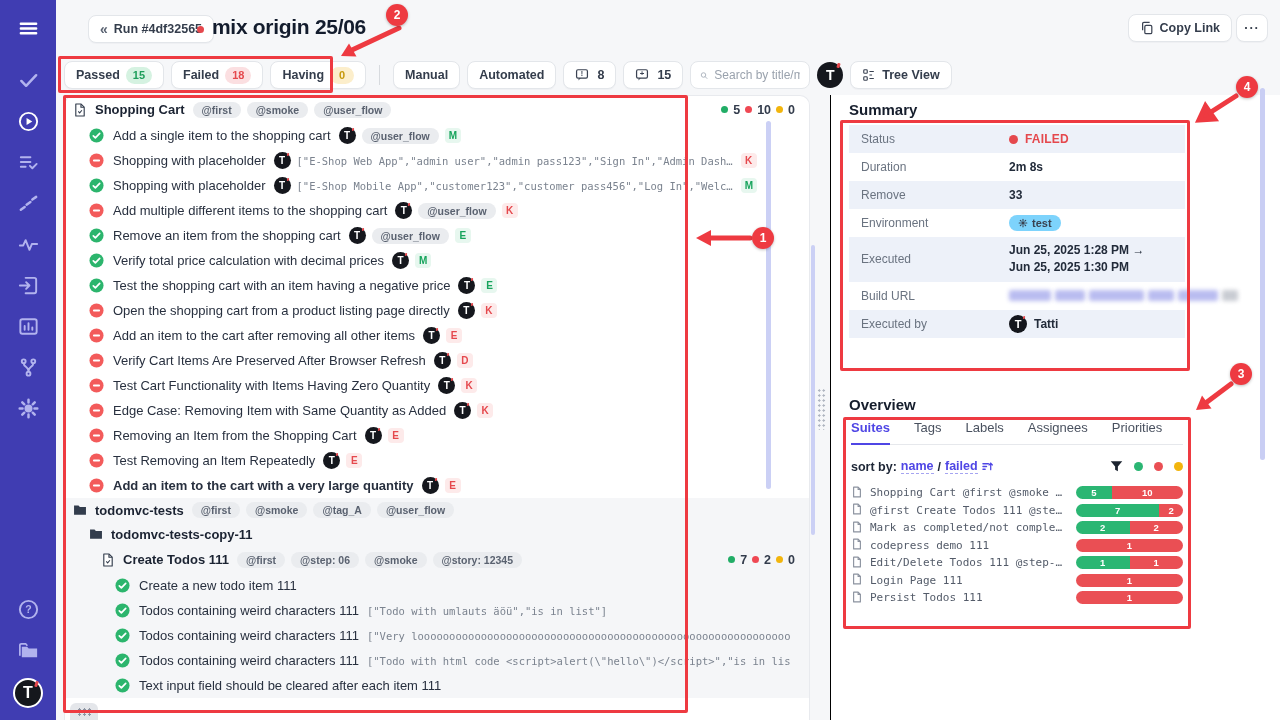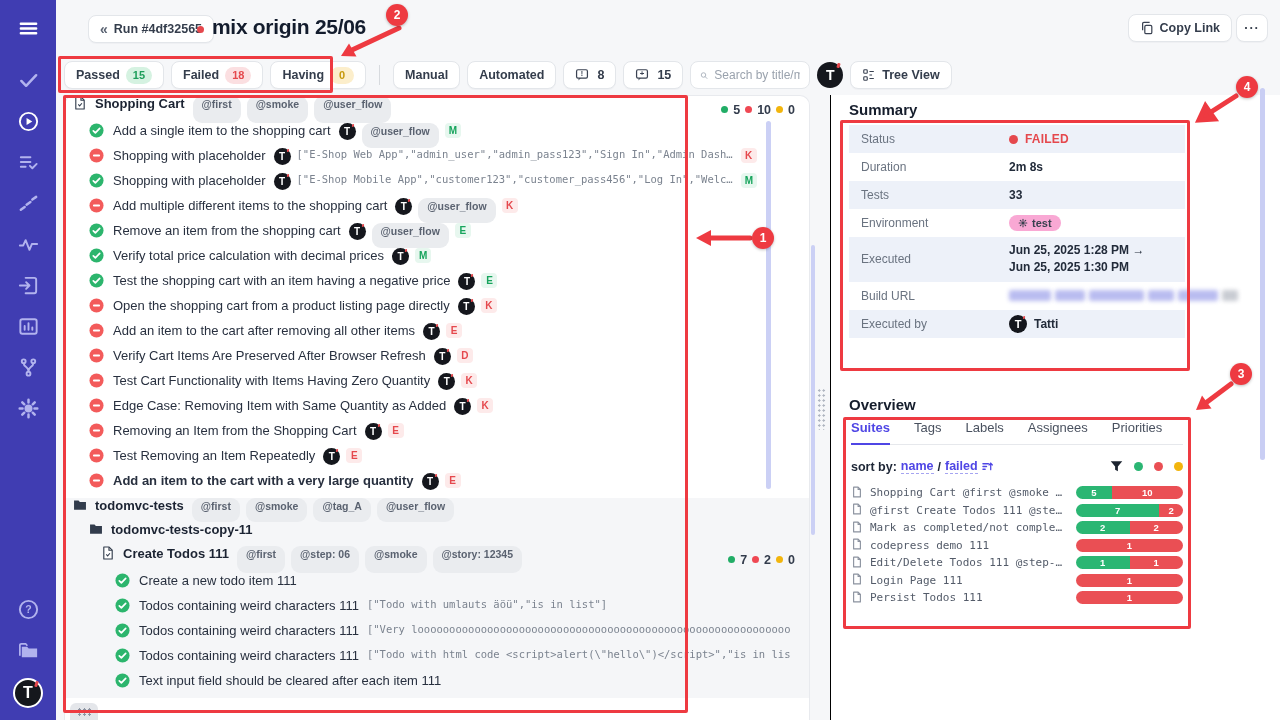--- a/index.html
+++ b/index.html
@@ -42,21 +42,21 @@
   .pill.failed { background:#fbdfe1; color:#e5484d; }
   .pill.skipped { background:#fceecb; color:#c6990b; }
   .tb-divider { width:1px; height:20px; background:#d7dade; margin:0 6px; }
   .count-btn { gap:8px; }
   .search-box { display:inline-flex; align-items:center; gap:6px; background:#fff; border:1px solid #e3e6ea; border-radius:8px; height:28px; padding:0 9px; width:120px; }
   .search-box input { border:none; outline:none; width:86px; font-size:12px; color:#3a4252; font-family:"Liberation Sans", sans-serif; background:transparent; }
   .search-box input::placeholder { color:#9aa2ad; }
 
   
   .testlist-card { position:absolute; left:64px; top:95px; width:746px; height:625px; background:#fff; border:1px solid #e8eaee; border-bottom:none; border-radius:10px 10px 0 0; overflow:hidden; }
-  .trow { display:flex; height:25px; padding-right:10px; font-size:13px; color:#28303f; white-space:nowrap; overflow:hidden; cursor:pointer; }
+  .trow { display:flex; align-items:center; height:25px; padding-right:10px; font-size:13px; color:#28303f; white-space:nowrap; overflow:hidden; cursor:pointer; }
   .trow.suite { height:27px; font-weight:700; color:#1b2332; }
   .trow.folder { height:24px; font-weight:700; color:#1b2332; }
   .trow.shade { background:#f5f6f8; }
   .trow.selected { font-weight:700; background:#fff; }
   .trow .sicon { flex:0 0 15px; width:15px; height:15px; margin-right:9px; }
   .trow .sicon svg { width:15px; height:15px; display:block; }
   .trow .ficon { flex:0 0 14px; width:14px; height:14px; margin-right:8px; }
   .trow .ficon svg { width:14px; height:14px; display:block; }
   .ttl { margin-right:8px; }
   .tag { background:#eaecef; color:#5a московits; }
@@ -81,21 +81,21 @@
   .right-panel { position:absolute; left:830px; top:95px; width:450px; height:625px; background:#fff; border-left:1px solid #000000; }
   .rp-title { position:absolute; left:18px; font-size:15px; font-weight:700; color:#151d2c; }
   .summary-title { top:6px; }
   .summary-table { position:absolute; left:18px; top:30px; width:336px; font-size:12px; }
   .srow { display:flex; align-items:center; min-height:28px; padding-left:12px;gap:30px; }
   .srow.alt { background:#edf1f9; }
   .slabel { flex:0 0 118px; color:#6a7380; }
   .sval { color:#222b3a; font-weight:600; display:flex; align-items:center; gap:7px; flex:1; }
   .status-dot { width:9px; height:9px; border-radius:50%; background:#e5484d; }
   .status-failed { color:#e5484d; font-weight:800; letter-spacing:.2px; }
-  .env-badge { display:inline-flex; align-items:center; gap:4px; background:#f9a8d4; border-radius:10px; padding:2px 9px; font-size:11px; font-weight:600; color:#39414f; }
+  .env-badge { display:inline-flex; align-items:center; gap:4px; background:#7dd3fc; border-radius:10px; padding:2px 9px; font-size:11px; font-weight:600; color:#39414f; }
   .exec-dates { line-height:1.45; padding:5px 0; font-weight:600; }
   .blur-bits { display:flex; align-items:center; gap:4px; }
   .blur-bits i { display:block; height:11px; border-radius:2px; background:#b9bcf0; filter:blur(2px); }
   .blur-bits i.gray { background:#c9ccd3; }
 
   .overview-title { top:301px; }
   .ov-tabs { position:absolute; left:20px; top:325px; width:332px; display:flex; gap:24px; font-size:13px; color:#49515f; border-bottom:1px solid #e6e8ec; padding-bottom:9px; }
   .ov-tab { cursor:pointer; }
   .ov-tab.active { color:#4f46e5; font-weight:700; border-bottom:2px solid #4f46e5; padding-bottom:7px; margin-bottom:-10px; }
   .ov-sort { position:absolute; left:20px; top:364px; width:332px; display:flex; align-items:center; font-size:12.5px; color:#1d2636; font-weight:700; gap:4px; }
@@ -592,21 +592,21 @@
         <div class="sval">
             <span class="status-dot"></span>
             <span class="status-failed">FAILED</span>
           </div>
       </div>
       <div class="srow">
         <div class="slabel">Duration</div>
         <div class="sval">2m 8s</div>
       </div>
       <div class="srow alt">
-        <div class="slabel">Tests</div>
+        <div class="slabel">Remove</div>
         <div class="sval">33</div>
       </div>
       <div class="srow">
         <div class="slabel">Environment</div>
         <div class="sval">
           <span class="env-badge">
             <svg width="10" height="10" viewBox="0 0 24 24">
                 <circle cx="12" cy="12" r="4.2" fill="#39414f"></circle>
                 <g stroke="#39414f" stroke-width="2.6" stroke-linecap="round">
                   <path d="M12 2.8v3M12 18.2v3M2.8 12h3M18.2 12h3M5.5 5.5l2.1 2.1M16.4 16.4l2.1 2.1M18.5 5.5l-2.1 2.1M7.6 16.4l-2.1 2.1"></path>

